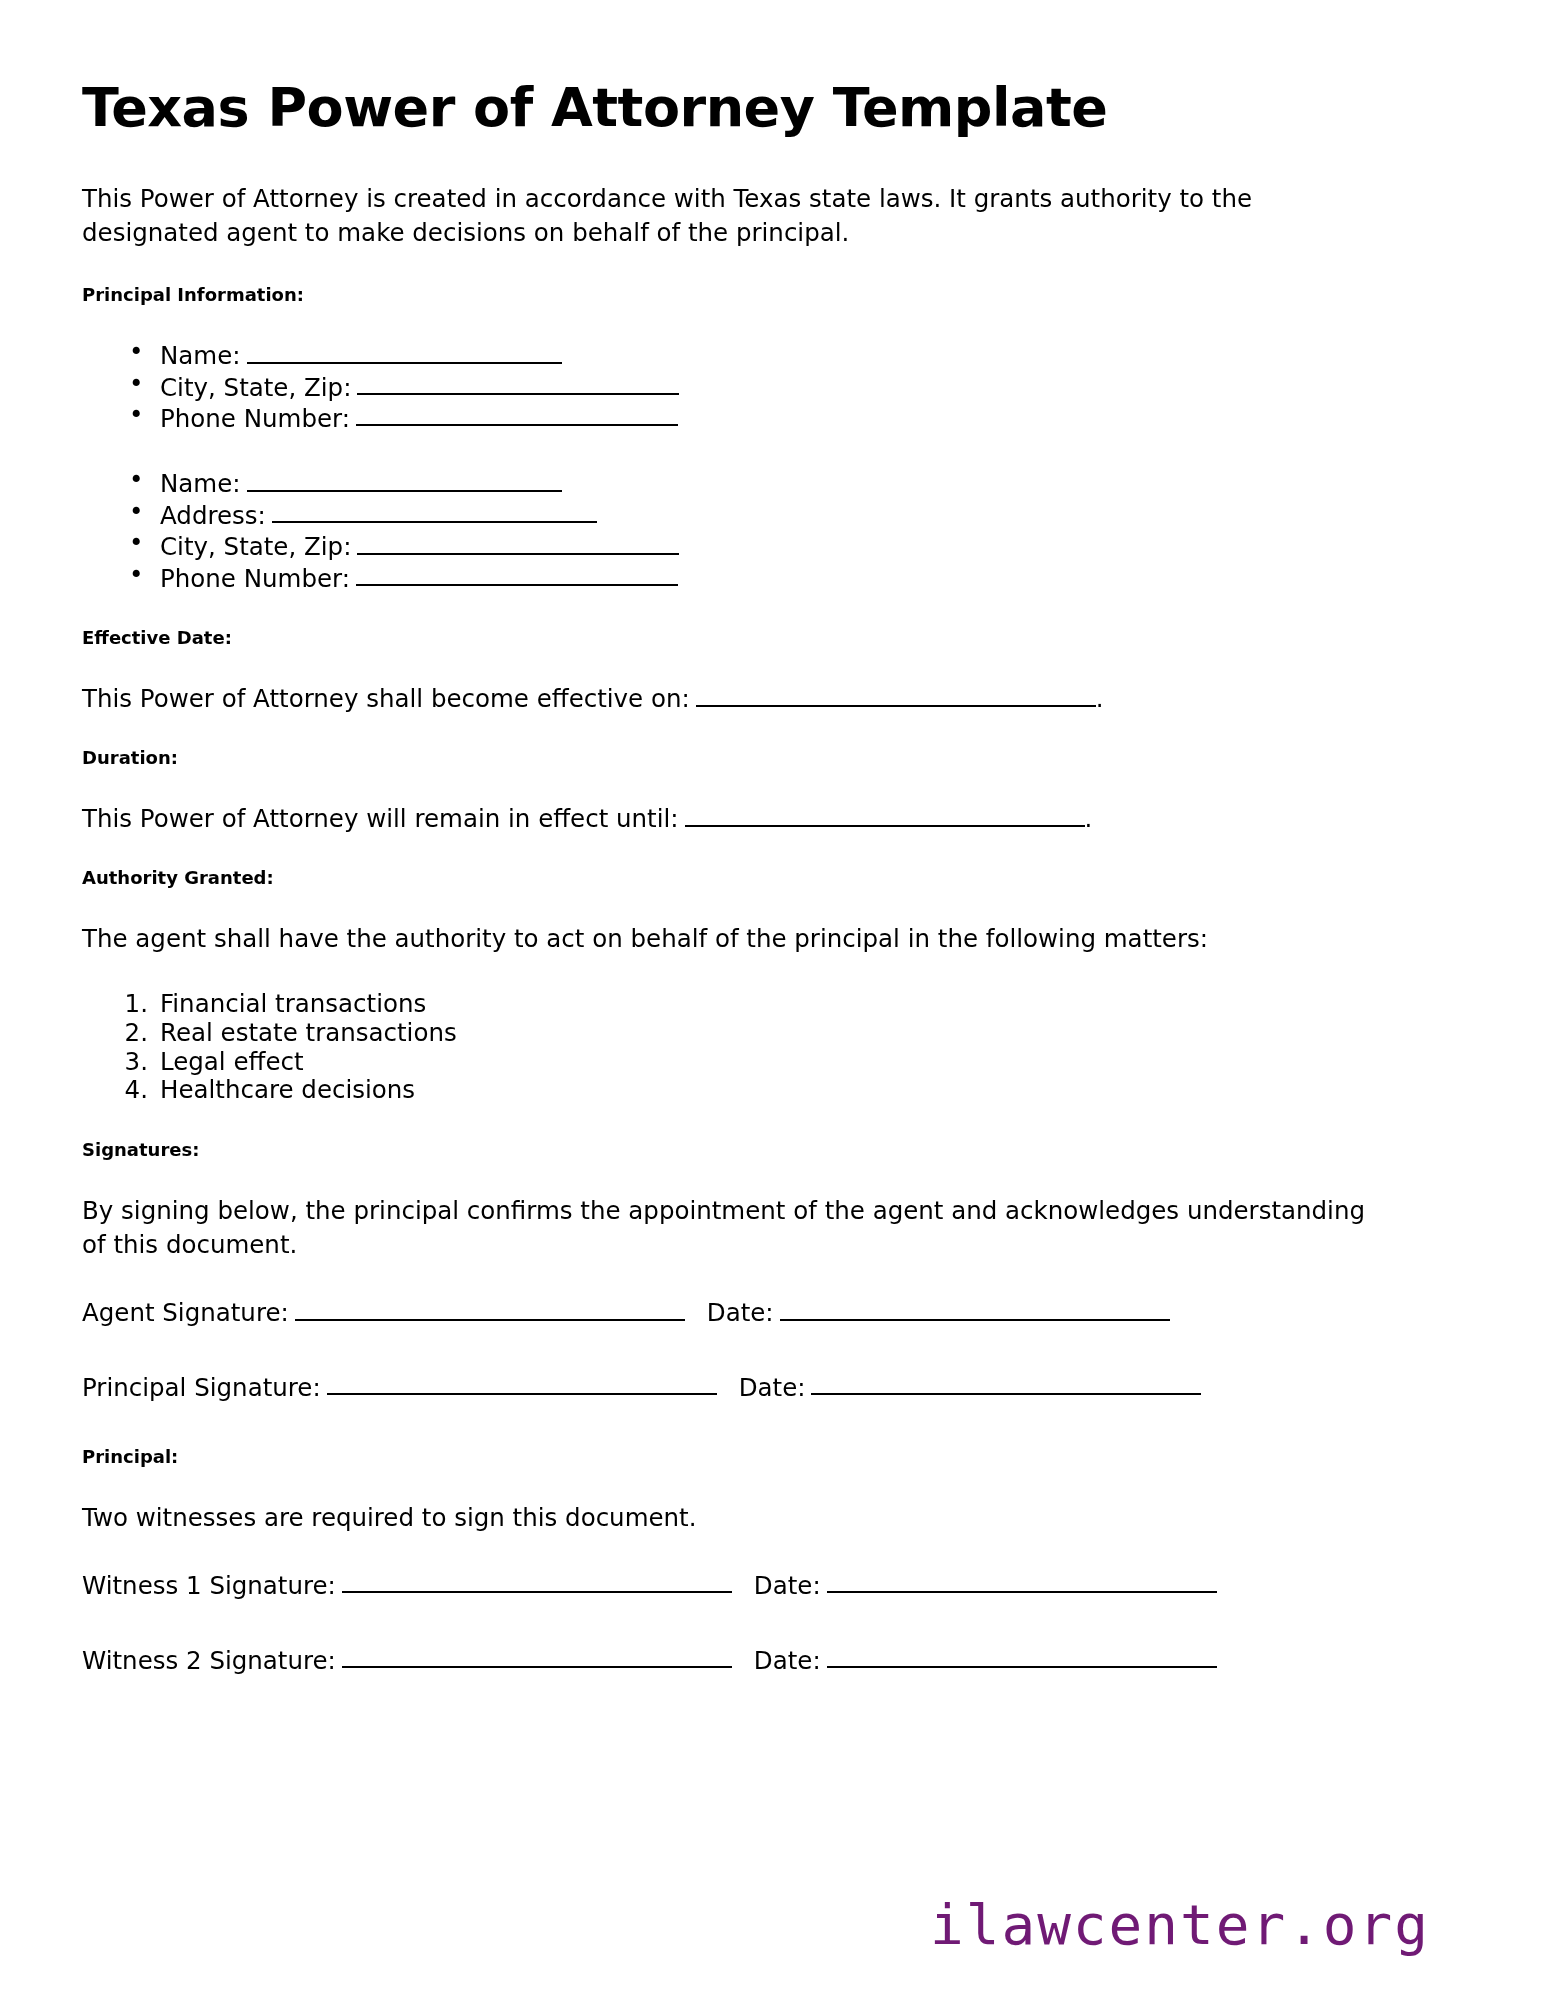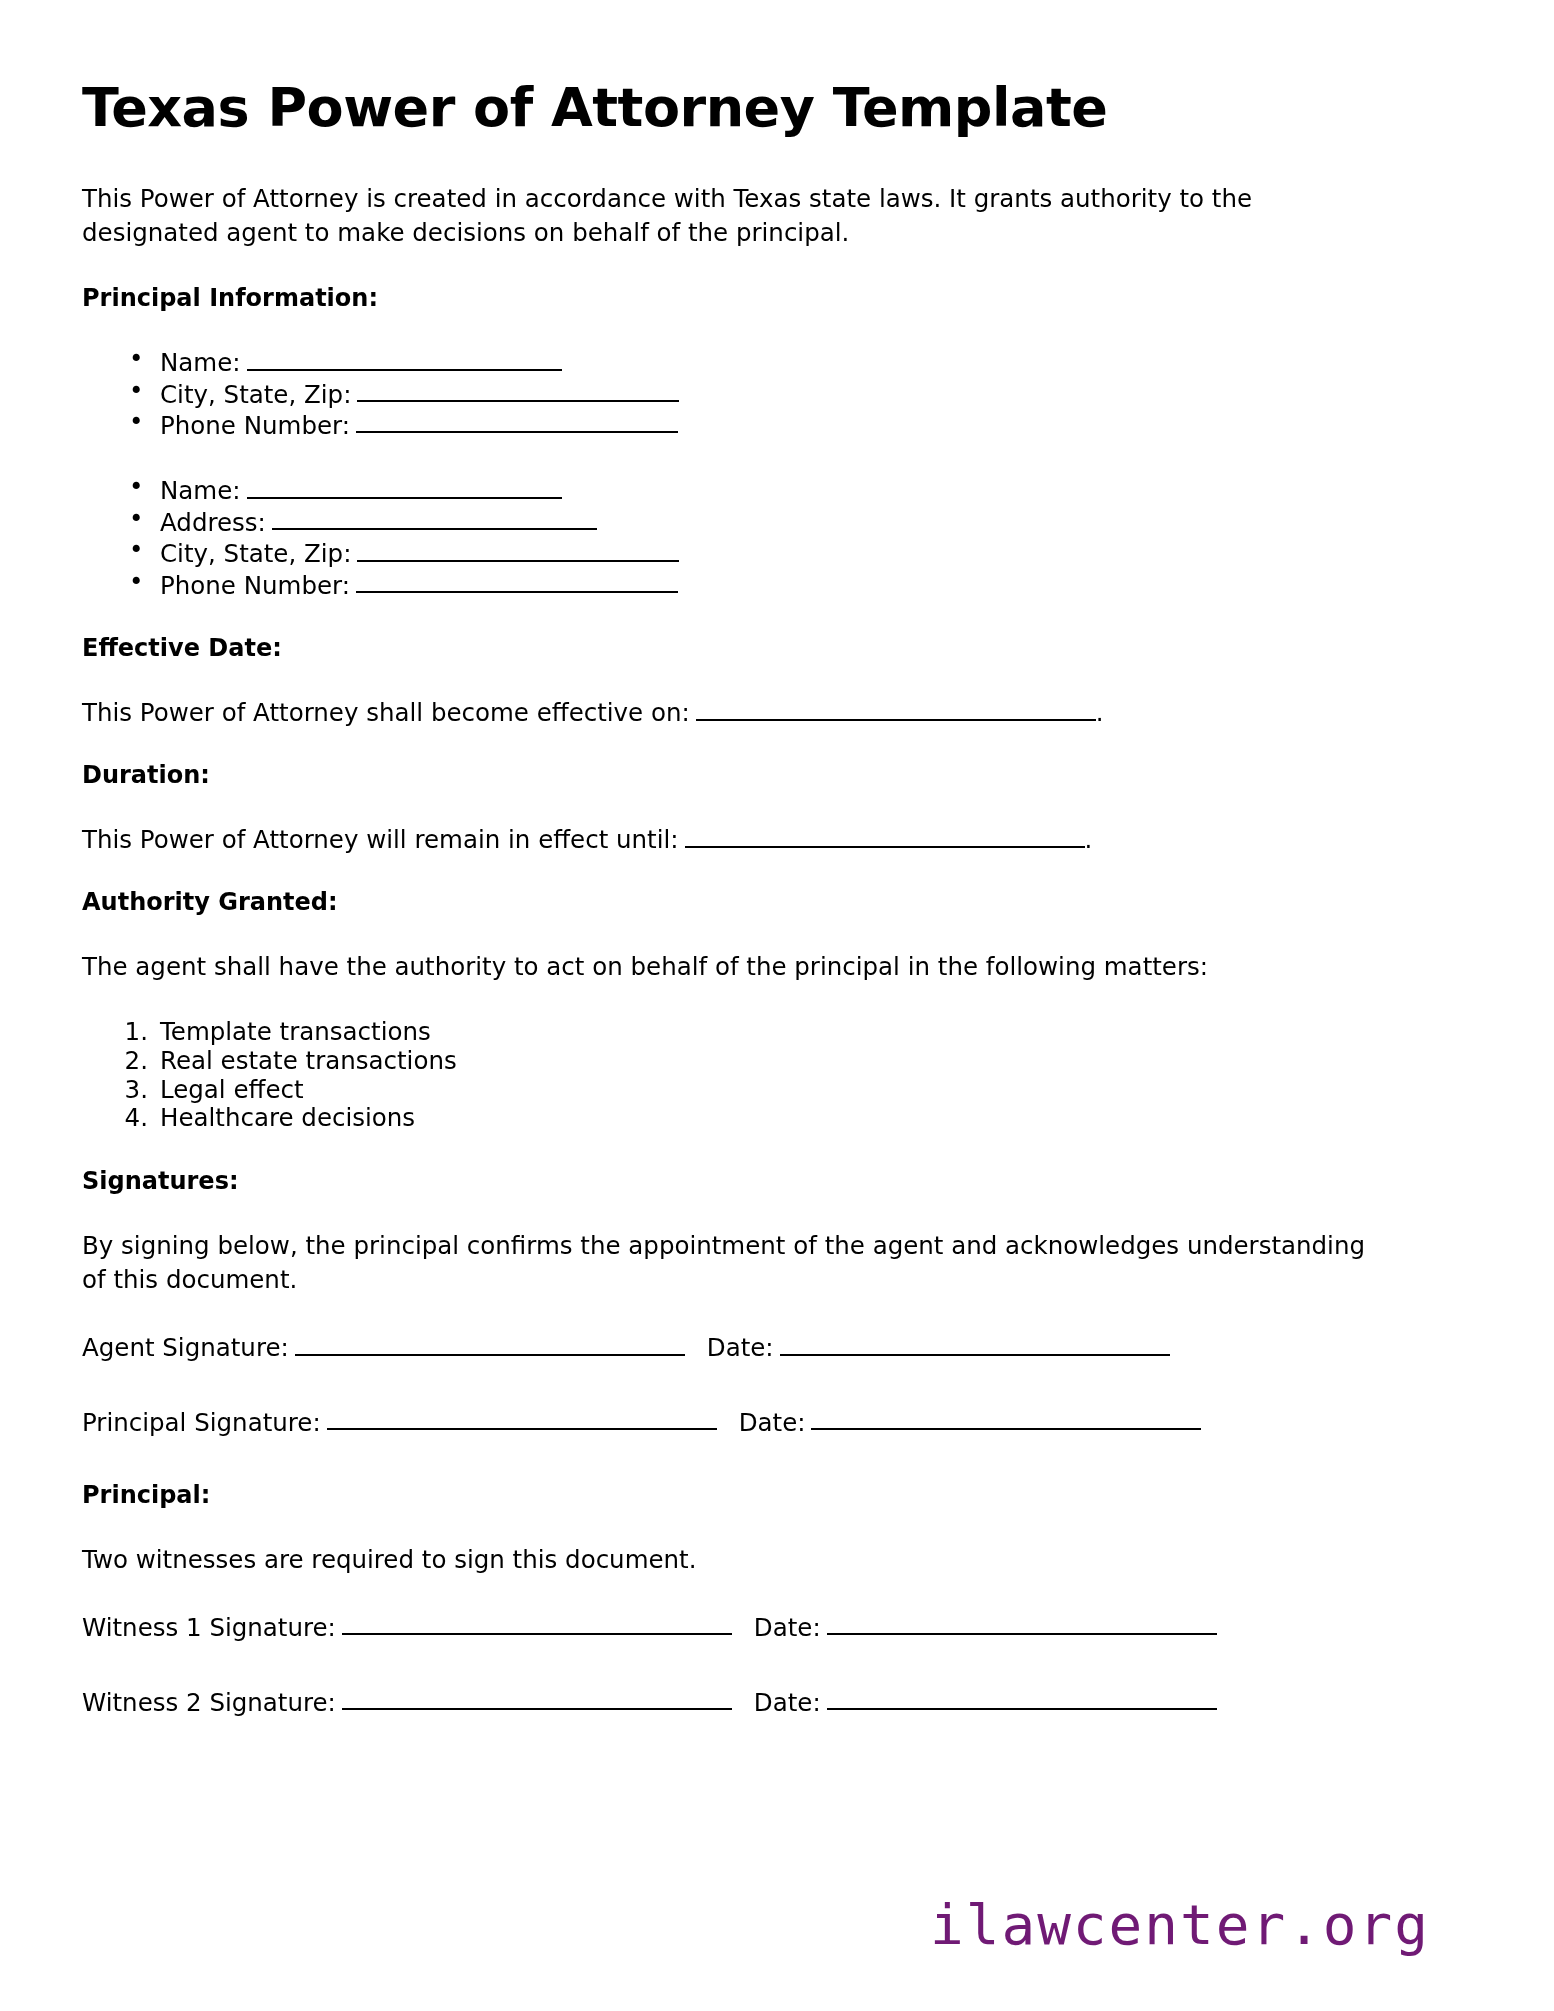--- a/index.html
+++ b/index.html
@@ -31,21 +31,21 @@
   .para {
     font-size: 24.5px;
     line-height: 1.38;
     margin: 0 0 34px 0;
     max-width: 1330px;
   }
 
   .para.narrow { max-width: 1300px; }
 
   .section-heading {
-    font-size: 24px;
+    font-size: 18px;
     font-weight: bold;
     margin: 0 0 34px 0;
   }
 
   ul.bullets, ol.numbers {
     margin: 0 0 34px 0;
     padding: 0 0 0 0;
     list-style: none;
   }
 
@@ -158,21 +158,21 @@
 
   <h2 class="section-heading">Duration:</h2>
 
   <p class="inline-row"><span>This Power of Attorney will remain in effect until:</span><span class="fieldline blank-date-dur"></span><span>.</span></p>
 
   <h2 class="section-heading">Authority Granted:</h2>
 
   <p class="para narrow">The agent shall have the authority to act on behalf of the principal in the following matters:</p>
 
   <ol class="numbers">
-    <li>Template transactions</li>
+    <li>Financial transactions</li>
     <li>Real estate transactions</li>
     <li>Legal effect</li>
     <li>Healthcare decisions</li>
   </ol>
 
   <h2 class="section-heading">Signatures:</h2>
 
   <p class="para">By signing below, the principal confirms the appointment of the agent and acknowledges understanding of this document.</p>
 
   <p class="sig-row"><span>Agent Signature:</span><span class="fieldline blank-sig"></span><span class="gap-date"></span><span>Date:</span><span class="fieldline blank-sdate"></span></p>

